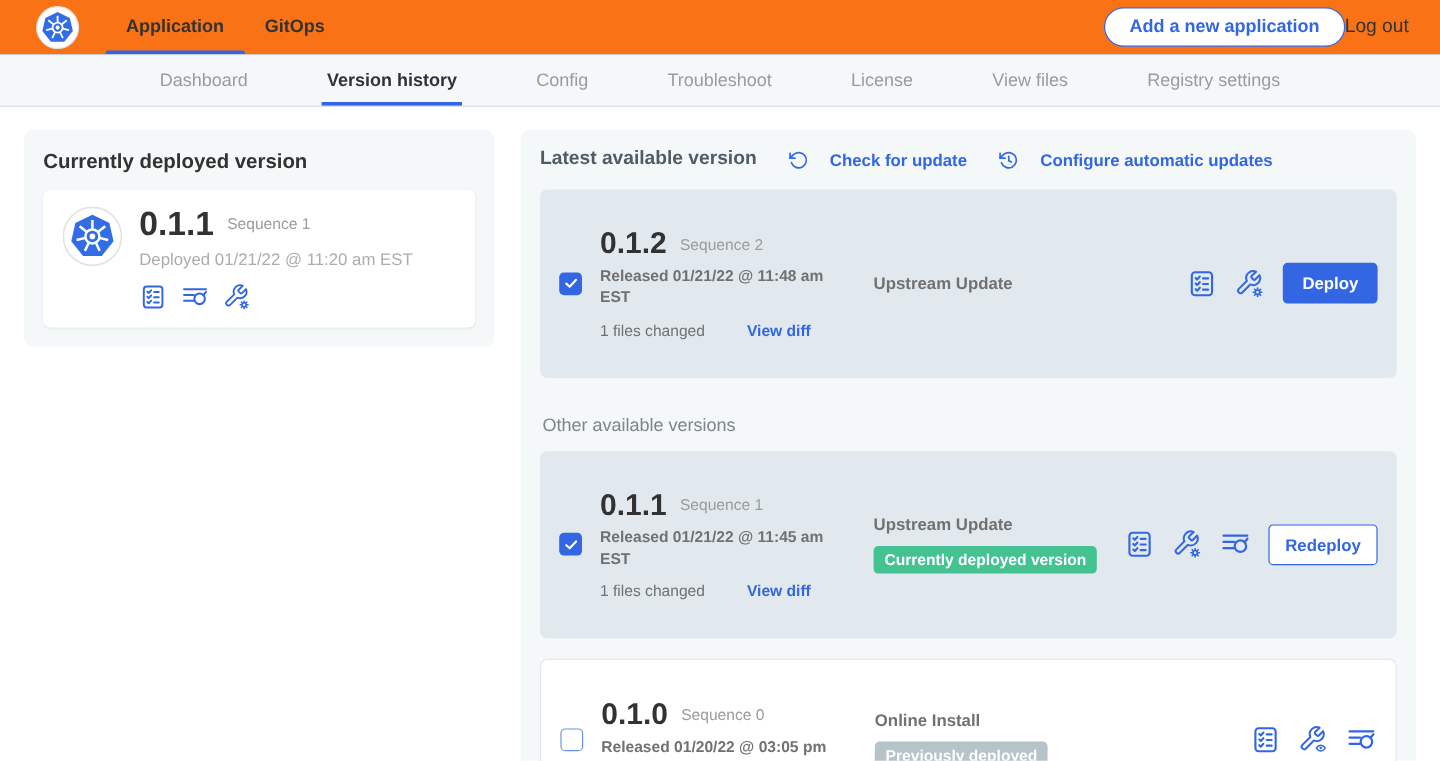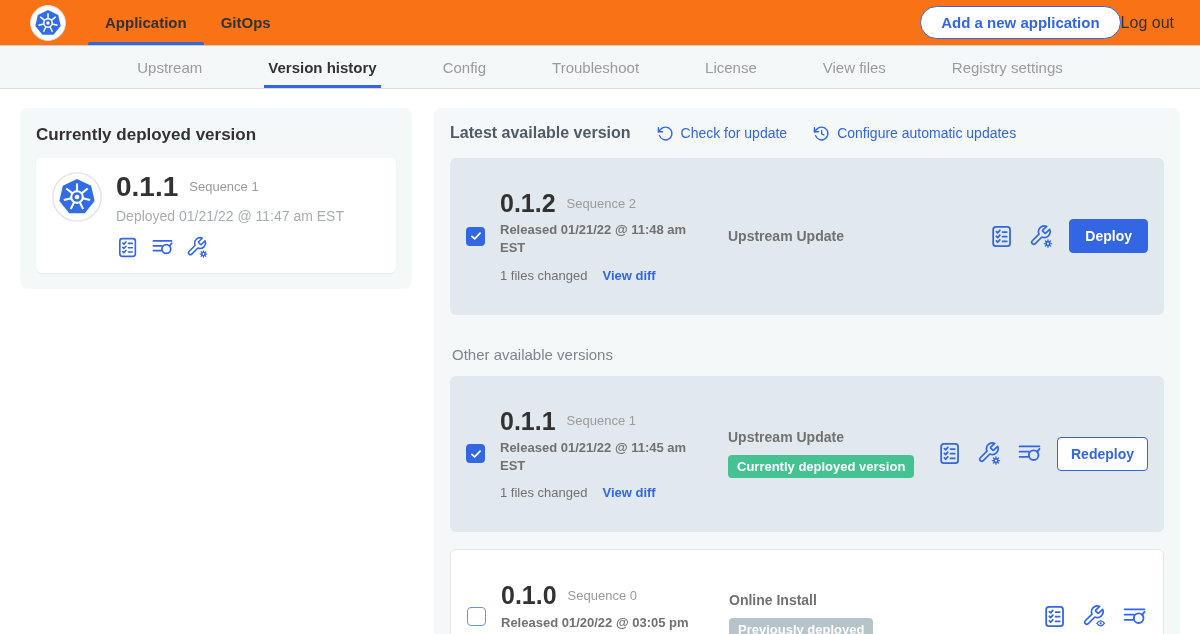--- a/index.html
+++ b/index.html
@@ -42,22 +42,22 @@
   .ver-line{display:flex;align-items:center;gap:11px;}
   .ver-big{font-size:28px;font-weight:700;line-height:1.05;}
   .seq{font-size:13px;color:#9b9b9b;}
   .deployed-at{font-size:14px;color:#a9adaf;margin-top:7px;}
   .icon-row{display:flex;align-items:center;gap:12px;margin-top:12px;color:var(--accent);}
   .icon-row svg,.row-icons svg{display:block;cursor:pointer;}
   
   .panel{flex:1;min-height:521px;padding:16px;}
   .panel-head{display:flex;align-items:center;margin-bottom:16px;}
   .panel-title{font-size:16px;font-weight:600;color:#4f5b66;}
-  .head-link{display:flex;align-items:center;gap:7px;color:var(--accent);
-    font-size:14px;font-weight:400;margin-left:26px;cursor:pointer;}
+  .head-link{display:flex;align-items:center;gap:18px;color:var(--accent);
+    font-size:14px;font-weight:700;margin-left:26px;cursor:pointer;}
   .head-btns{margin-left:auto;display:flex;gap:11px;}
   .btn{border-radius:4px;font-size:14px;font-weight:700;cursor:pointer;
     font-family:inherit;}
   .btn-gray{background:#fff;border:1px solid #d2d2d2;color:#a3a3a3;
     font-weight:600;padding:8px 16px;}
   .btn-primary{background:var(--accent);border:1px solid var(--accent);
     color:#fff;padding:8px 15px;}
   .btn-outline{background:#fff;border:1px solid var(--accent);
     color:var(--accent);padding:8px 13px;}
   
@@ -67,21 +67,21 @@
   .vrow.plain{background:#fff;border:1px solid #e4e6e8;}
   .checkbox{width:19px;height:19px;border-radius:4px;cursor:pointer;}
   .checkbox.checked{background:var(--accent);display:flex;align-items:center;
     justify-content:center;}
   .checkbox.unchecked{background:#fff;border:1.5px solid #6c93e6;}
   .vinfo .ver-big{font-size:25px;}
   .released{font-size:13px;font-weight:600;color:#717171;line-height:1.4;
     margin-top:5px;max-width:192px;}
   .files-line{display:flex;gap:15px;margin-top:10px;font-size:13px;}
   .files-changed{color:#717171;}
-  .view-diff{color:var(--accent);font-weight:600;cursor:pointer;}
+  .view-diff{color:var(--accent);font-weight:600;cursor:pointer;margin-left:20px;}
   .source{font-size:14px;font-weight:600;color:#717171;}
   .badge{display:inline-block;margin-top:10px;padding:4px 9px;border-radius:4px;
     font-size:13px;font-weight:600;color:#fff;}
   .badge.success{background:var(--success-badge);}
   .badge.muted{background:var(--muted-badge);}
   .row-icons{display:flex;align-items:center;gap:15px;color:var(--accent);
     justify-self:end;}
   .other-label{font-size:15px;color:#7d868c;margin:31px 0 13px 2px;}
   .mt17{margin-top:17px;}
 </style>
@@ -154,21 +154,21 @@
   <div class="nav-tab">
     <span>GitOps</span>
   </div>
   <div class="topnav-spacer"></div>
   <button class="pill-btn">Add a new application</button>
   <div class="logout">Log out</div>
 </header>
 
 <nav class="subnav">
   <div class="subnav-item">
-      <span>Upstream</span>
+      <span>Dashboard</span>
     </div>
   <div class="subnav-item active">
       <span>Version history</span>
     </div>
   <div class="subnav-item">
       <span>Config</span>
     </div>
   <div class="subnav-item">
       <span>Troubleshoot</span>
     </div>
@@ -189,21 +189,21 @@
     <h2>Currently deployed version</h2>
     <div class="deployed-box">
       <svg width="50" height="50" viewBox="0 0 36 36">
           <use href="#ic-k8s"></use>
         </svg>
       <div>
         <div class="ver-line">
           <span class="ver-big">0.1.1</span>
           <span class="seq">Sequence 1</span>
         </div>
-        <div class="deployed-at">Deployed 01/21/22 @ 11:47 am EST</div>
+        <div class="deployed-at">Deployed 01/21/22 @ 11:20 am EST</div>
         <div class="icon-row">
           <svg width="23" height="23" viewBox="0 0 24 24">
               <use href="#ic-checklist"></use>
             </svg>
           <svg width="23" height="23" viewBox="0 0 24 24">
               <use href="#ic-preflight"></use>
             </svg>
           <svg width="23" height="23" viewBox="0 0 24 24">
               <use href="#ic-wrench"></use>
               <use href="#ic-gear-mini"></use>

